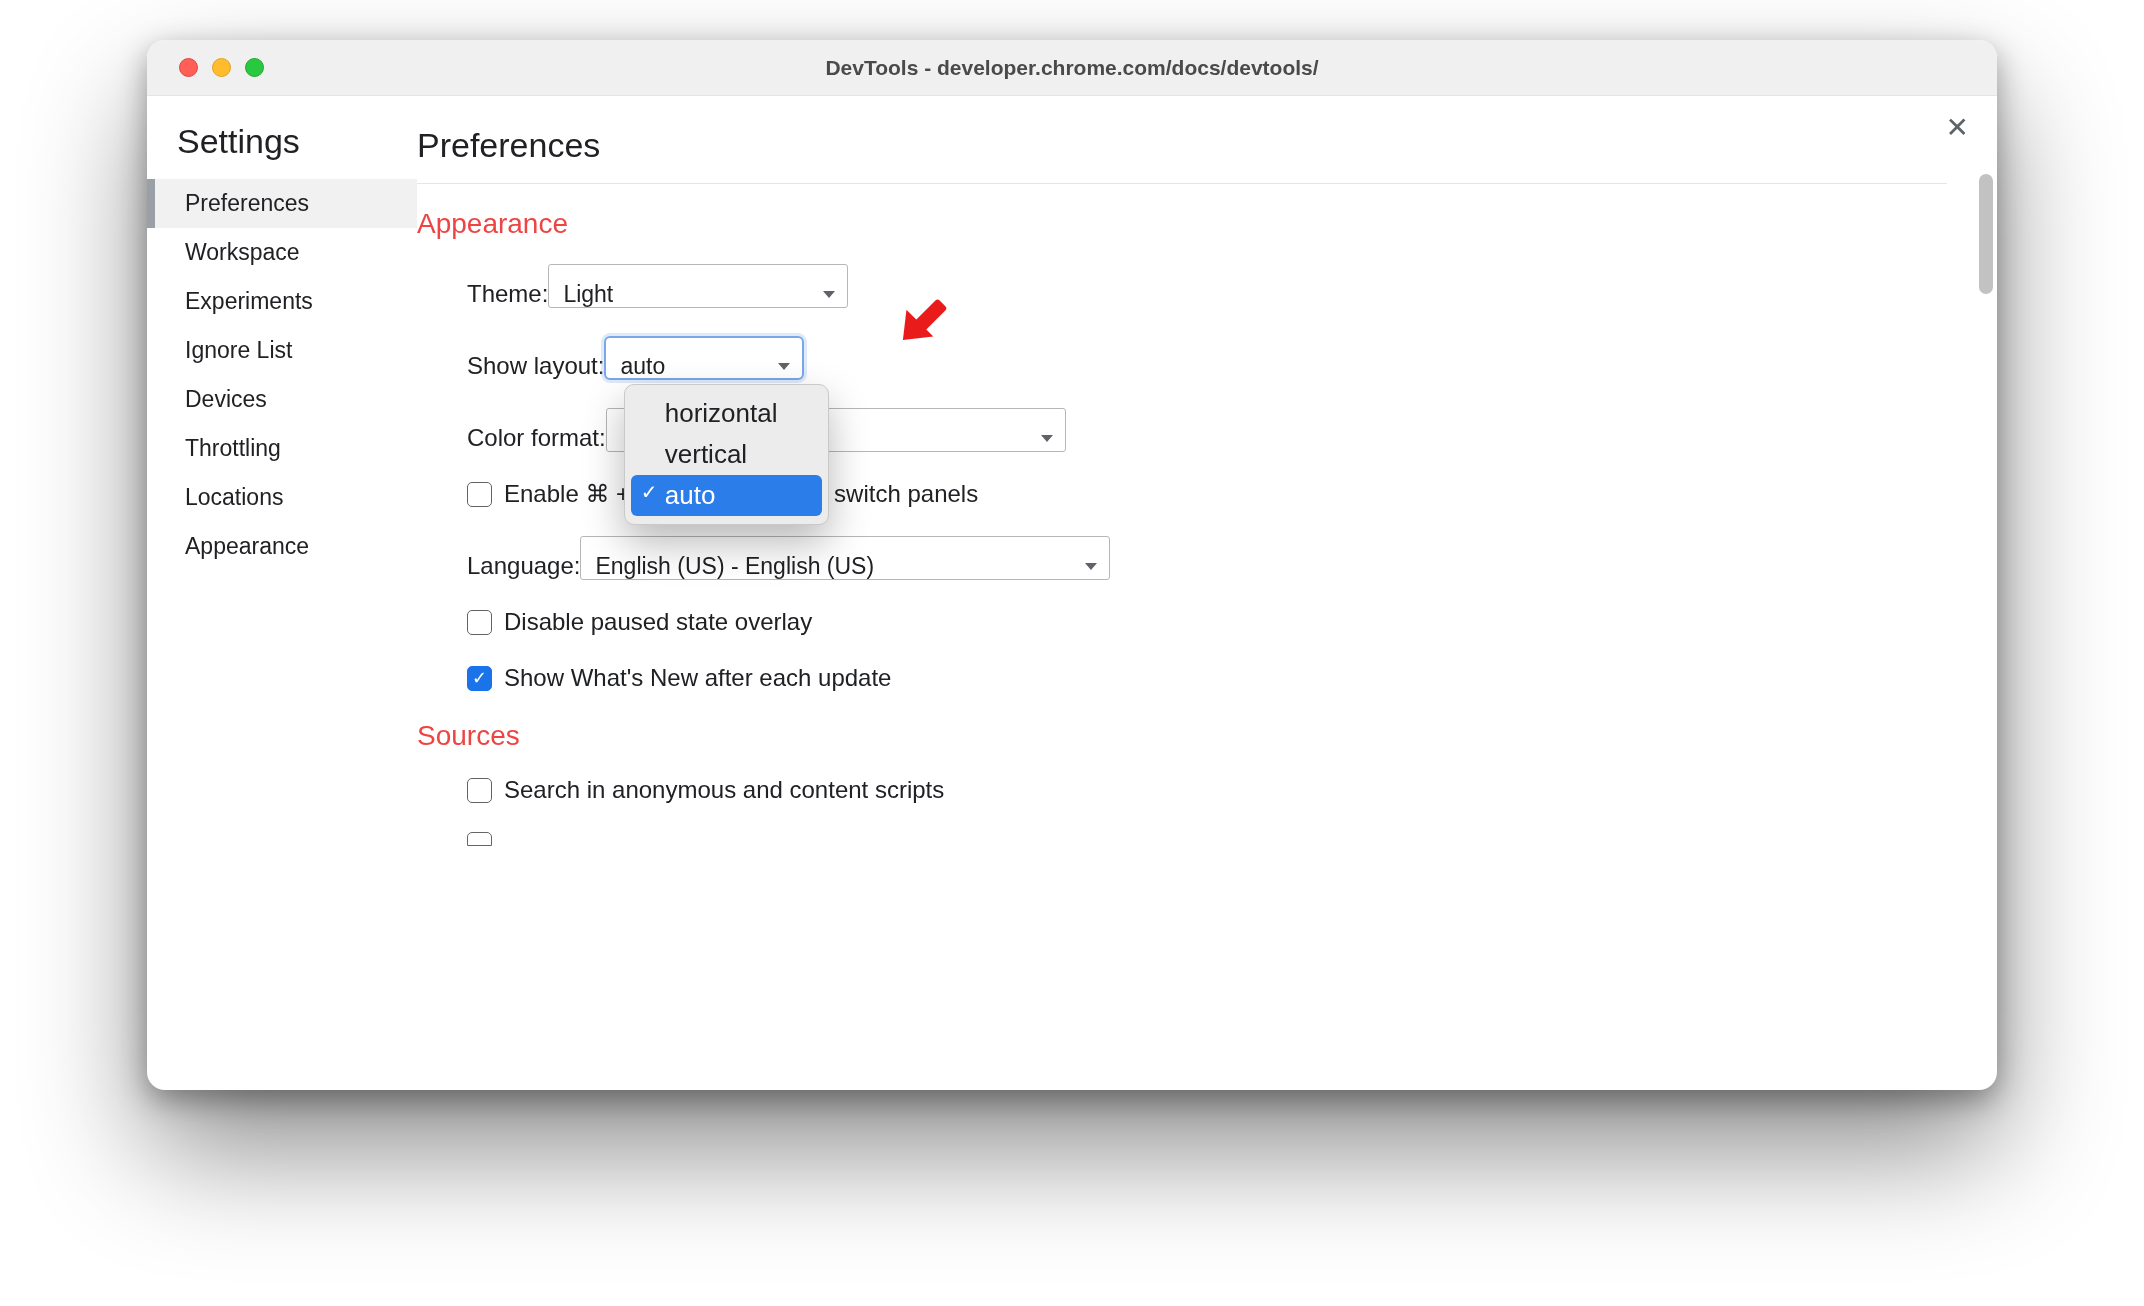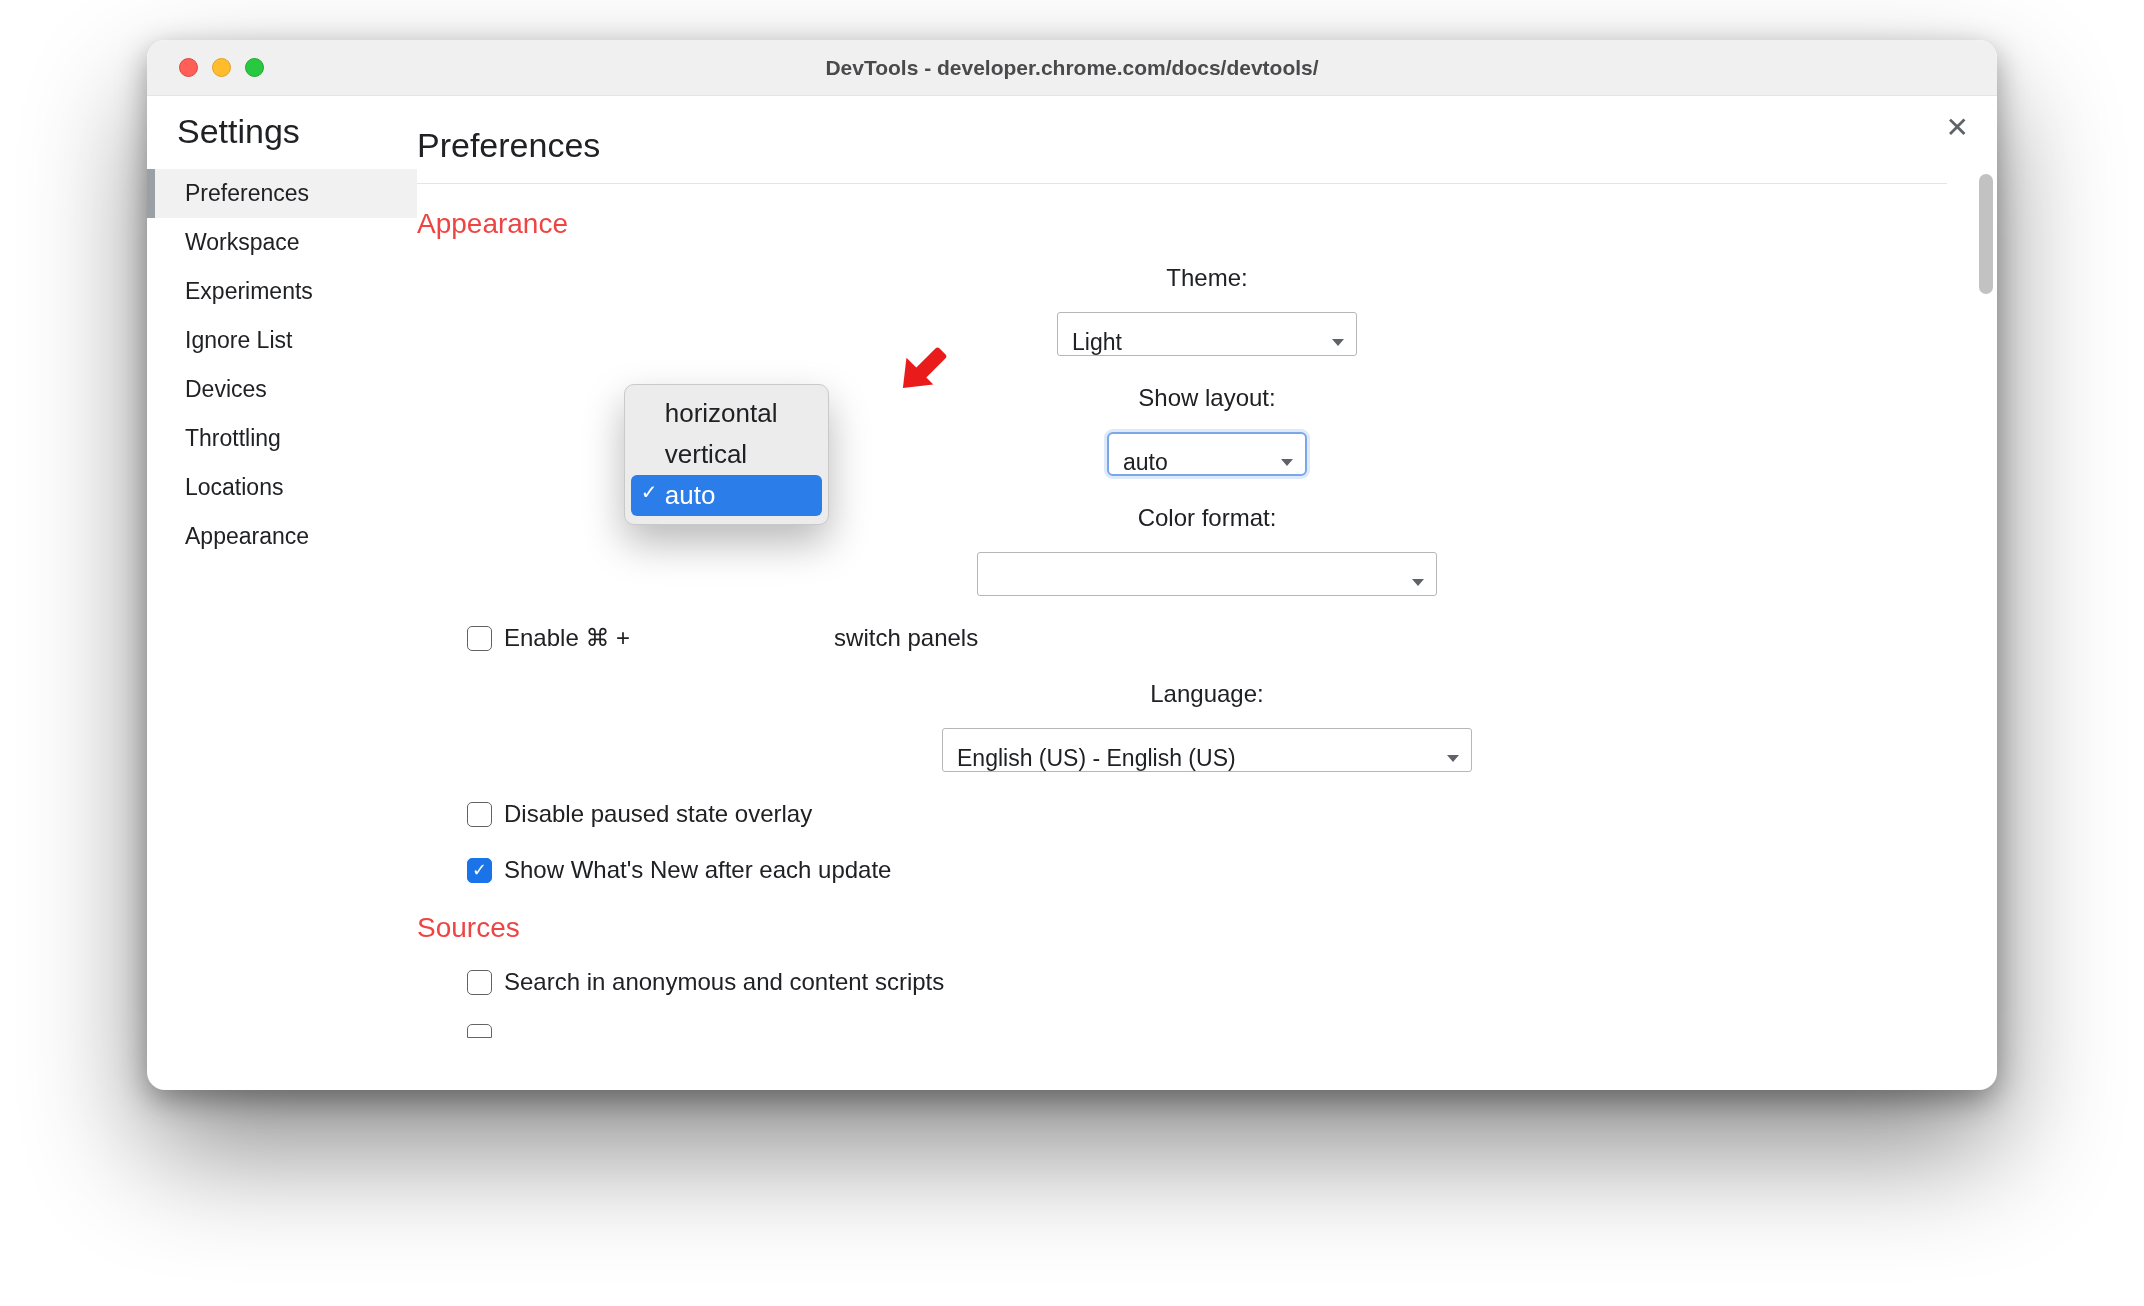--- a/index.html
+++ b/index.html
@@ -70,21 +70,21 @@
     font-size: 28px;
     color: #5f6368;
     cursor: pointer;
     line-height: 1;
     font-weight: 300;
   }
 
   
   .sidebar {
     width: 270px;
-    padding-top: 16px;
+    padding-top: 26px;
     flex-shrink: 0;
   }
   .sidebar h1 {
     font-size: 34px;
     font-weight: 500;
     color: #202124;
     padding: 0 30px 18px 30px;
   }
   .side-list { list-style: none; }
   .side-item {
@@ -119,24 +119,22 @@
 
   .section-title {
     font-size: 28px;
     font-weight: 400;
     color: #ef4444;
     margin: 10px 0 24px 0;
   }
 
   .row {
     display: flex;
-    align-items: center;
-    gap: 20px;
+    align-items: flex-end;
     margin: 0 0 28px 50px;
-    flex-direction: column;
   }
   .row label.rowlabel {
     font-size: 24px;
     color: #202124;
   }
 
   .select {
     display: inline-flex;
     align-items: center;
     justify-content: space-between;

